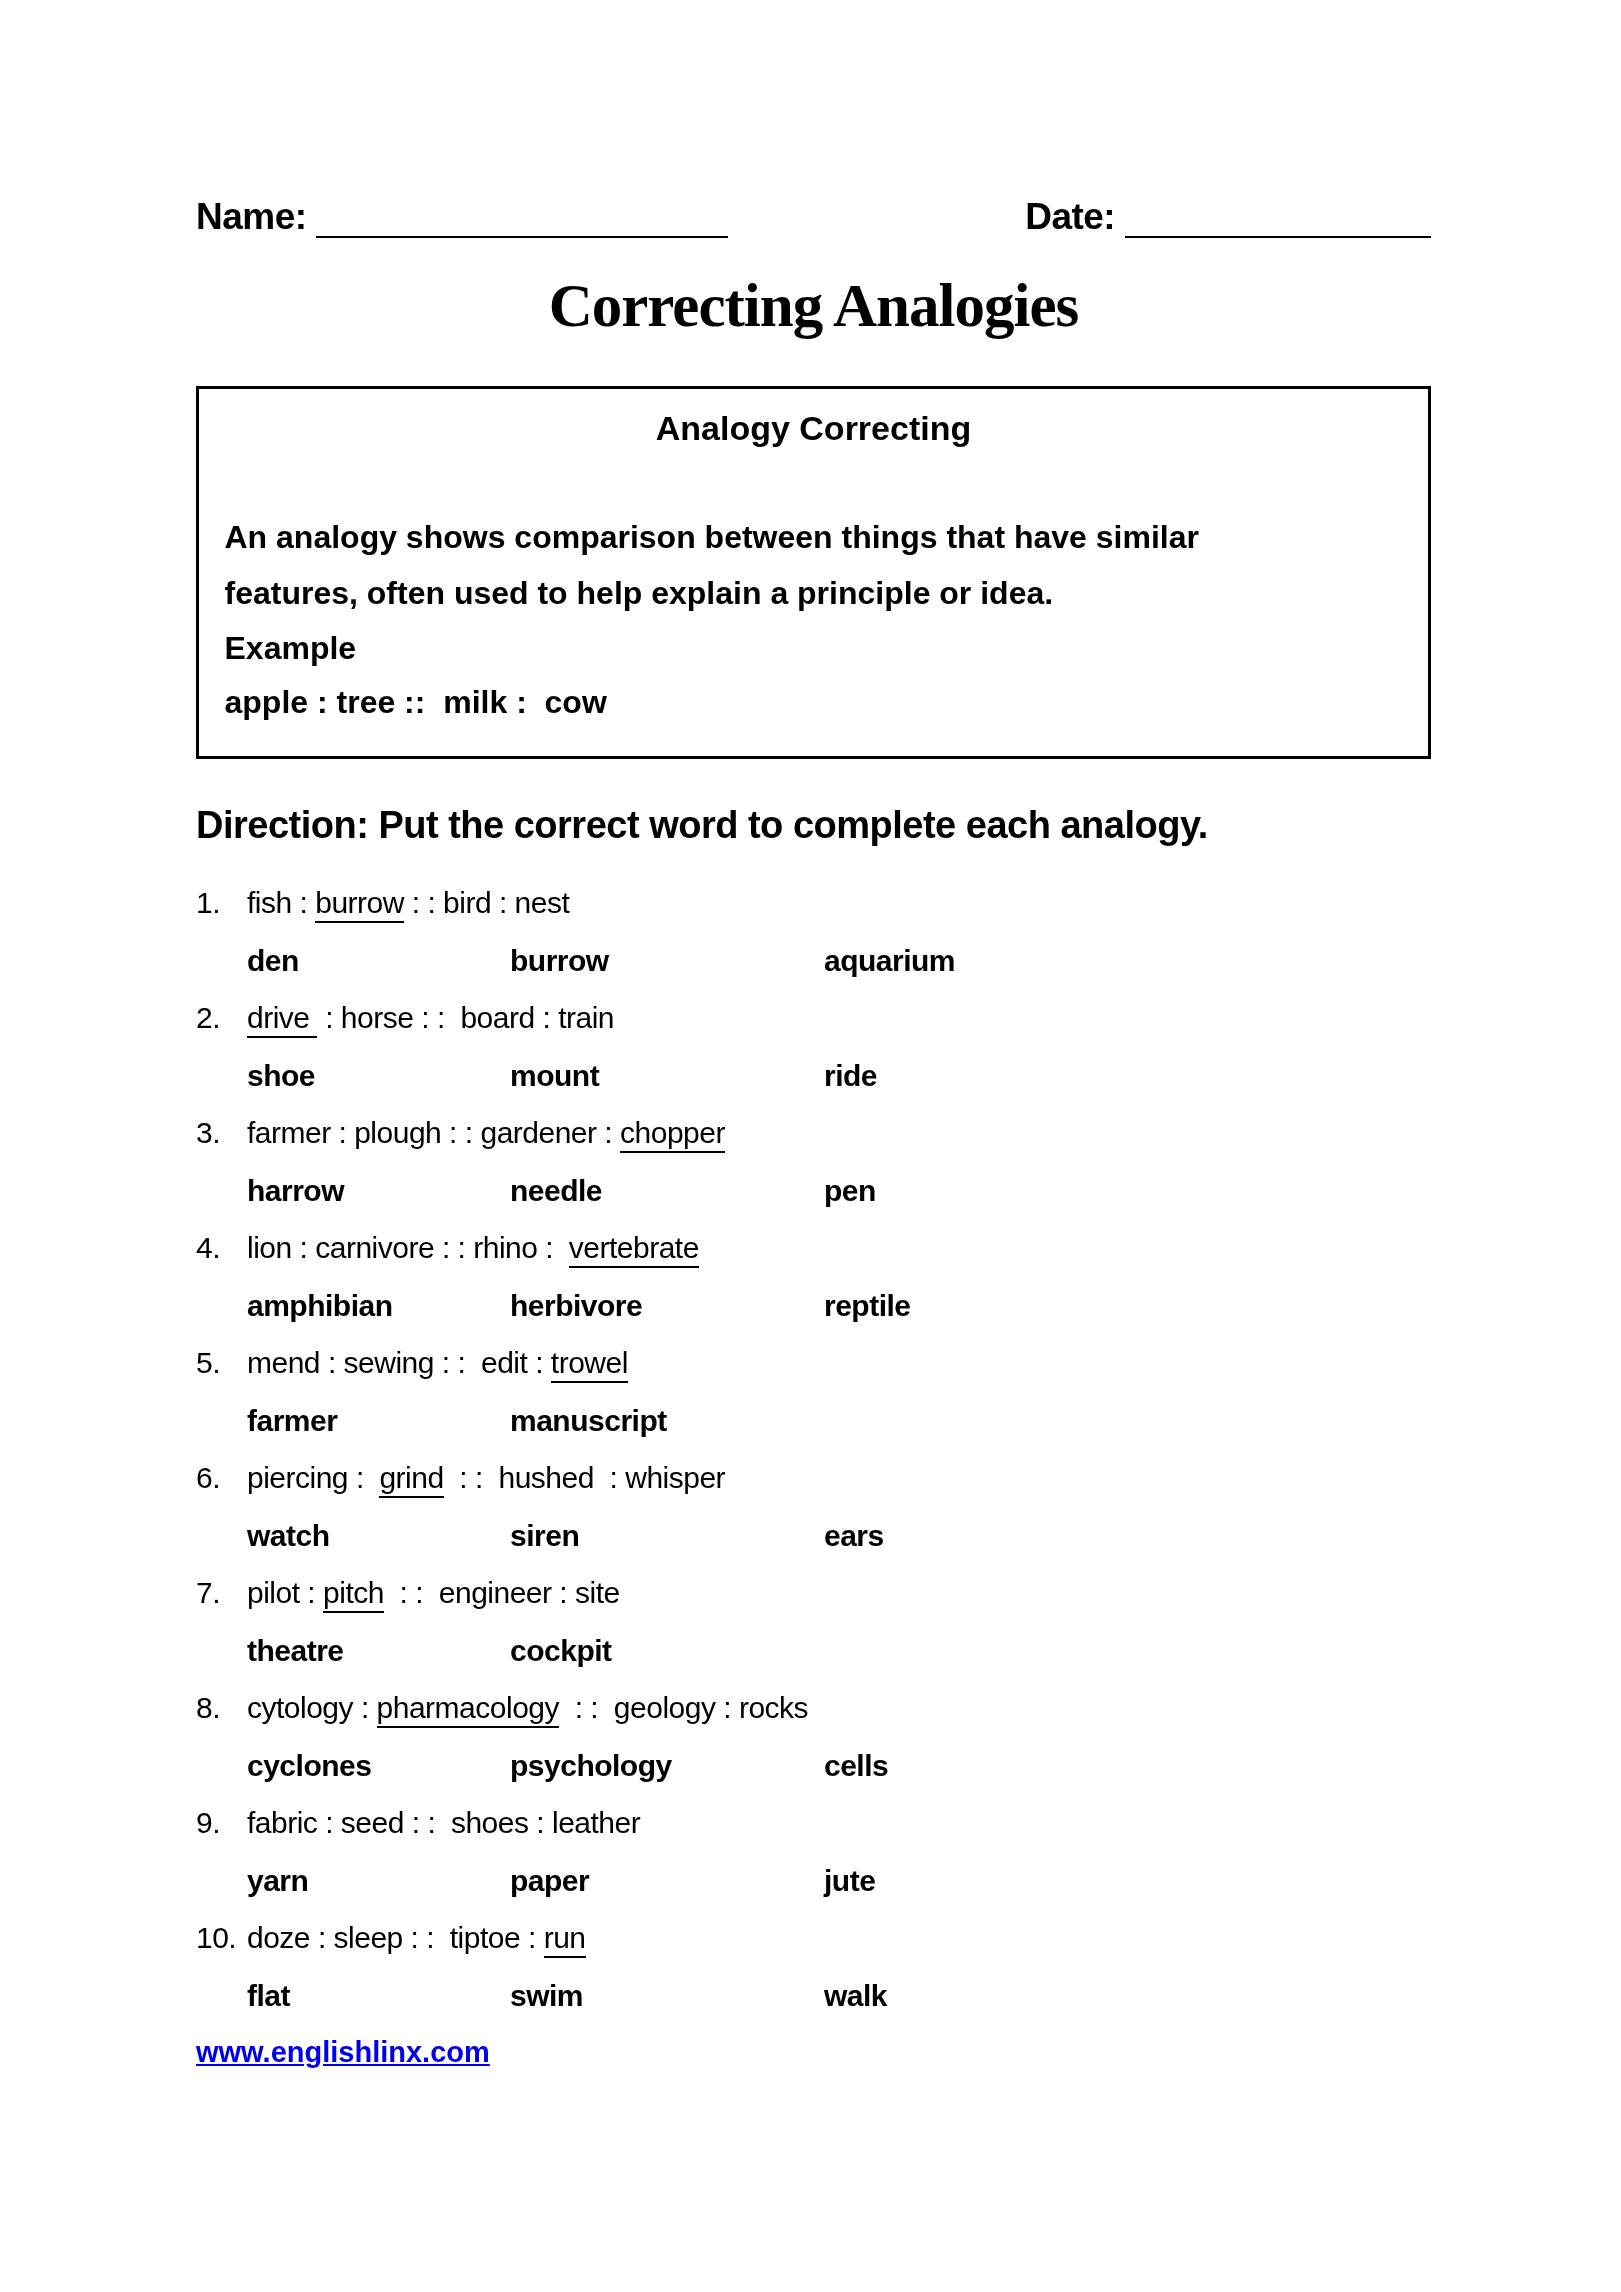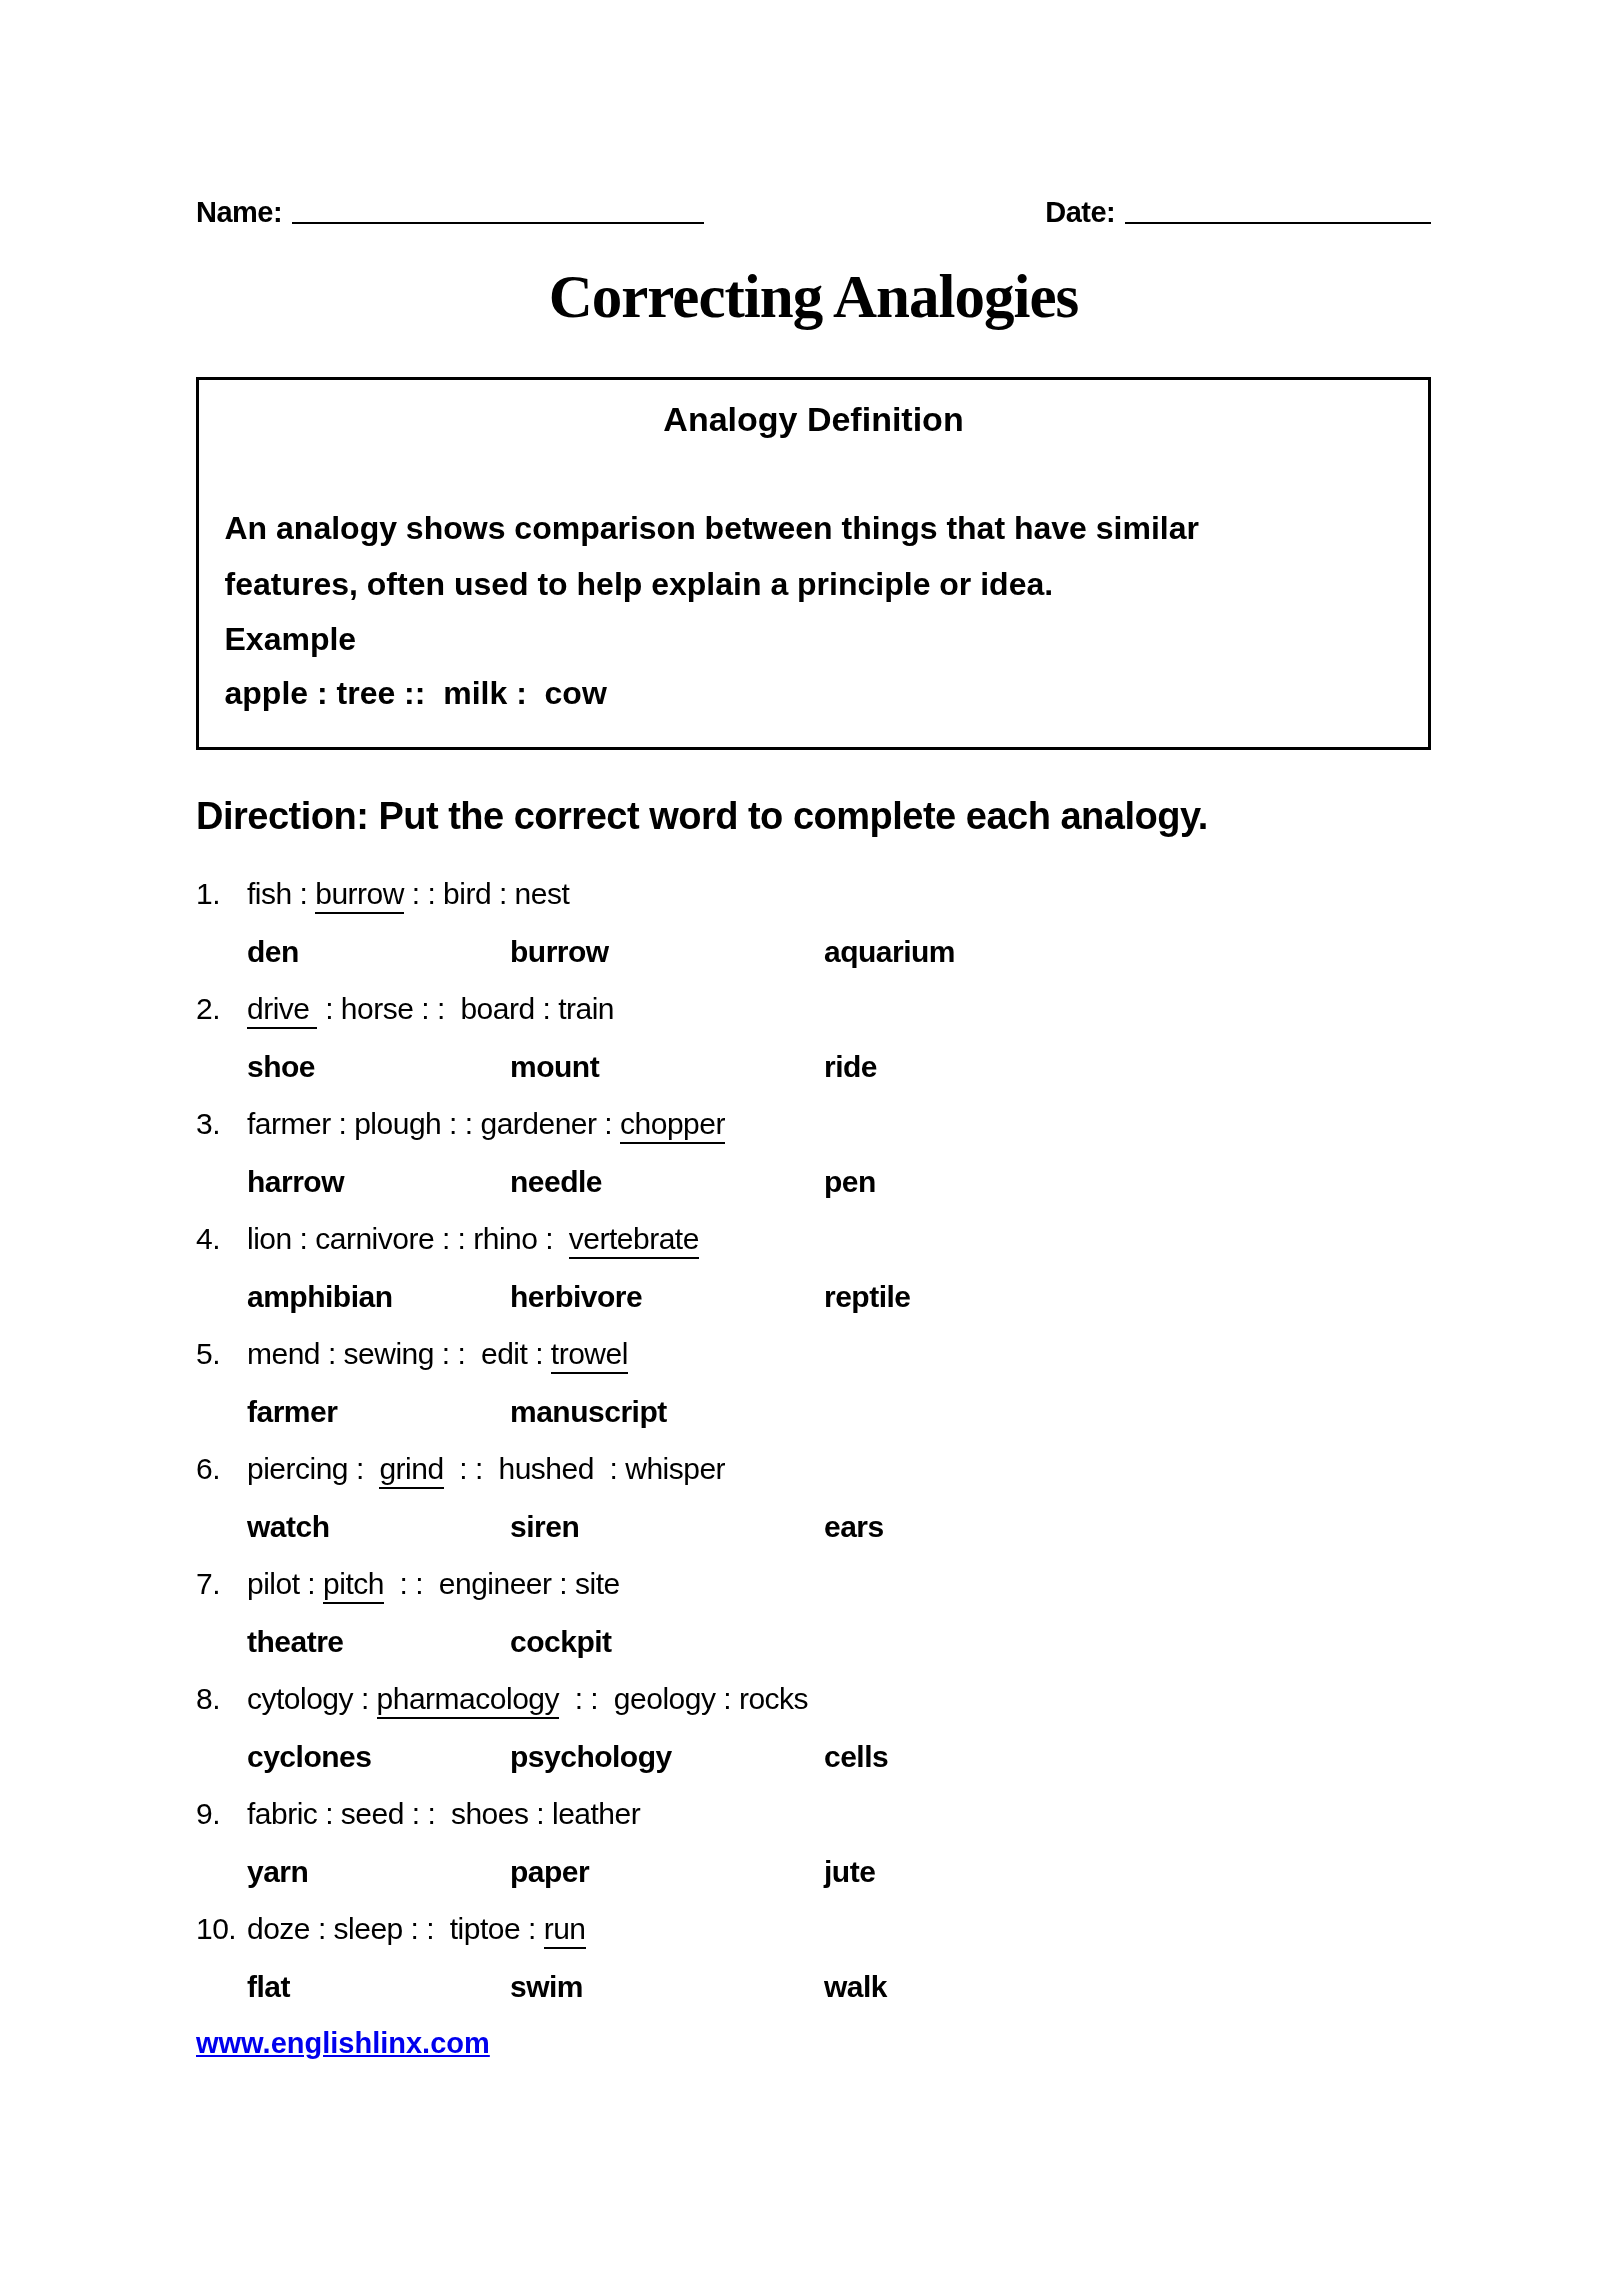--- a/index.html
+++ b/index.html
@@ -21,22 +21,23 @@
     padding: 196px 190px 0 196px;
   }
   
   .header-row {
     display: flex;
     justify-content: space-between;
     align-items: flex-end;
   }
   .field {
     display: flex;
-    font-weight: bold;
-    font-size: 29px;
+    align-items: flex-end;
+    font-weight: bold;
+    font-size: 37px;
     letter-spacing: -0.5px;
   }
   .blank-line {
     display: inline-block;
     border-bottom: 2.9px solid #000;
     height: 25.5px;
     margin-left: 9.8px;
   }
   .name-line  { width: 412px; }
   .date-line  { width: 306px; }
@@ -138,21 +139,21 @@
     </div>
     <div class="field">
       <span>Date:</span>
       <span class="blank-line date-line"></span>
     </div>
   </div>
 
   <h1 class="title">Correcting Analogies</h1>
 
   <div class="def-box">
-    <h2 class="def-heading">Analogy Definition</h2>
+    <h2 class="def-heading">Analogy Correcting</h2>
     <p class="def-body">An analogy shows comparison between things that have similar features, often used to help explain a principle or idea.</p>
     <p class="def-example-label">Example</p>
     <p class="def-example-text">apple : tree ::  milk :  cow</p>
   </div>
 
   <div class="direction">Direction: Put the correct word to complete each analogy.</div>
 
   <div class="questions">
 
     <div class="question">

